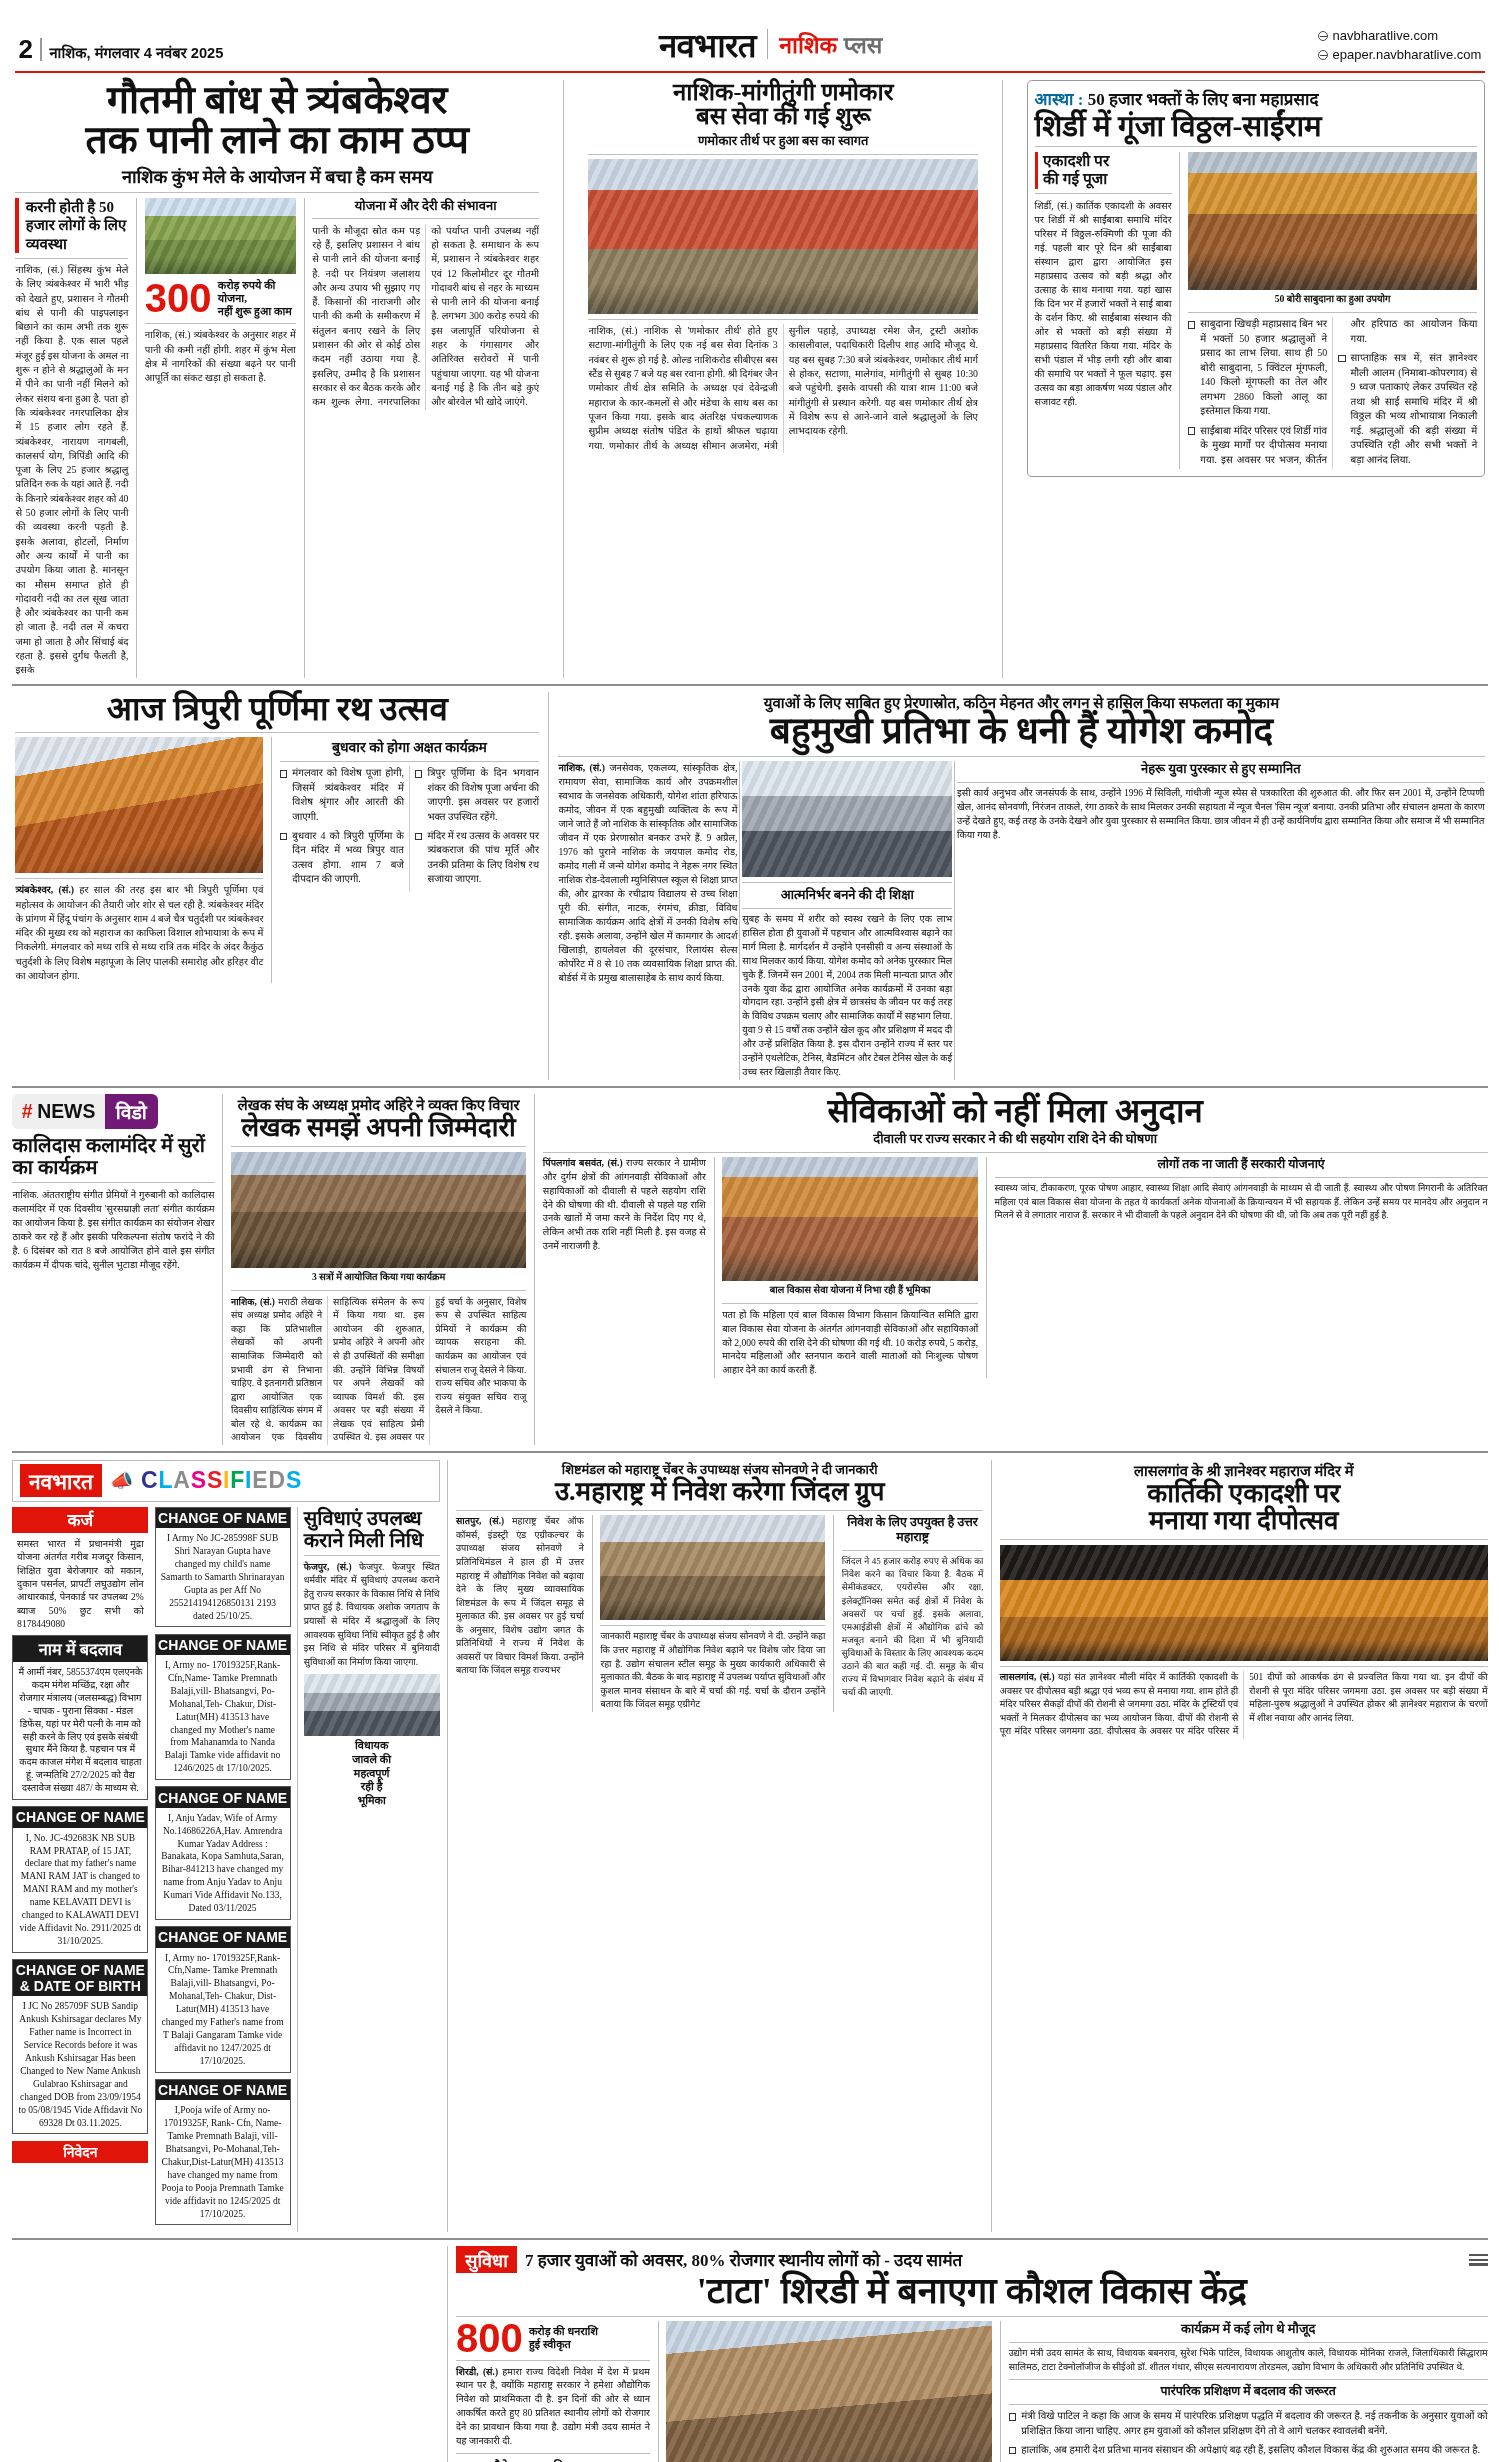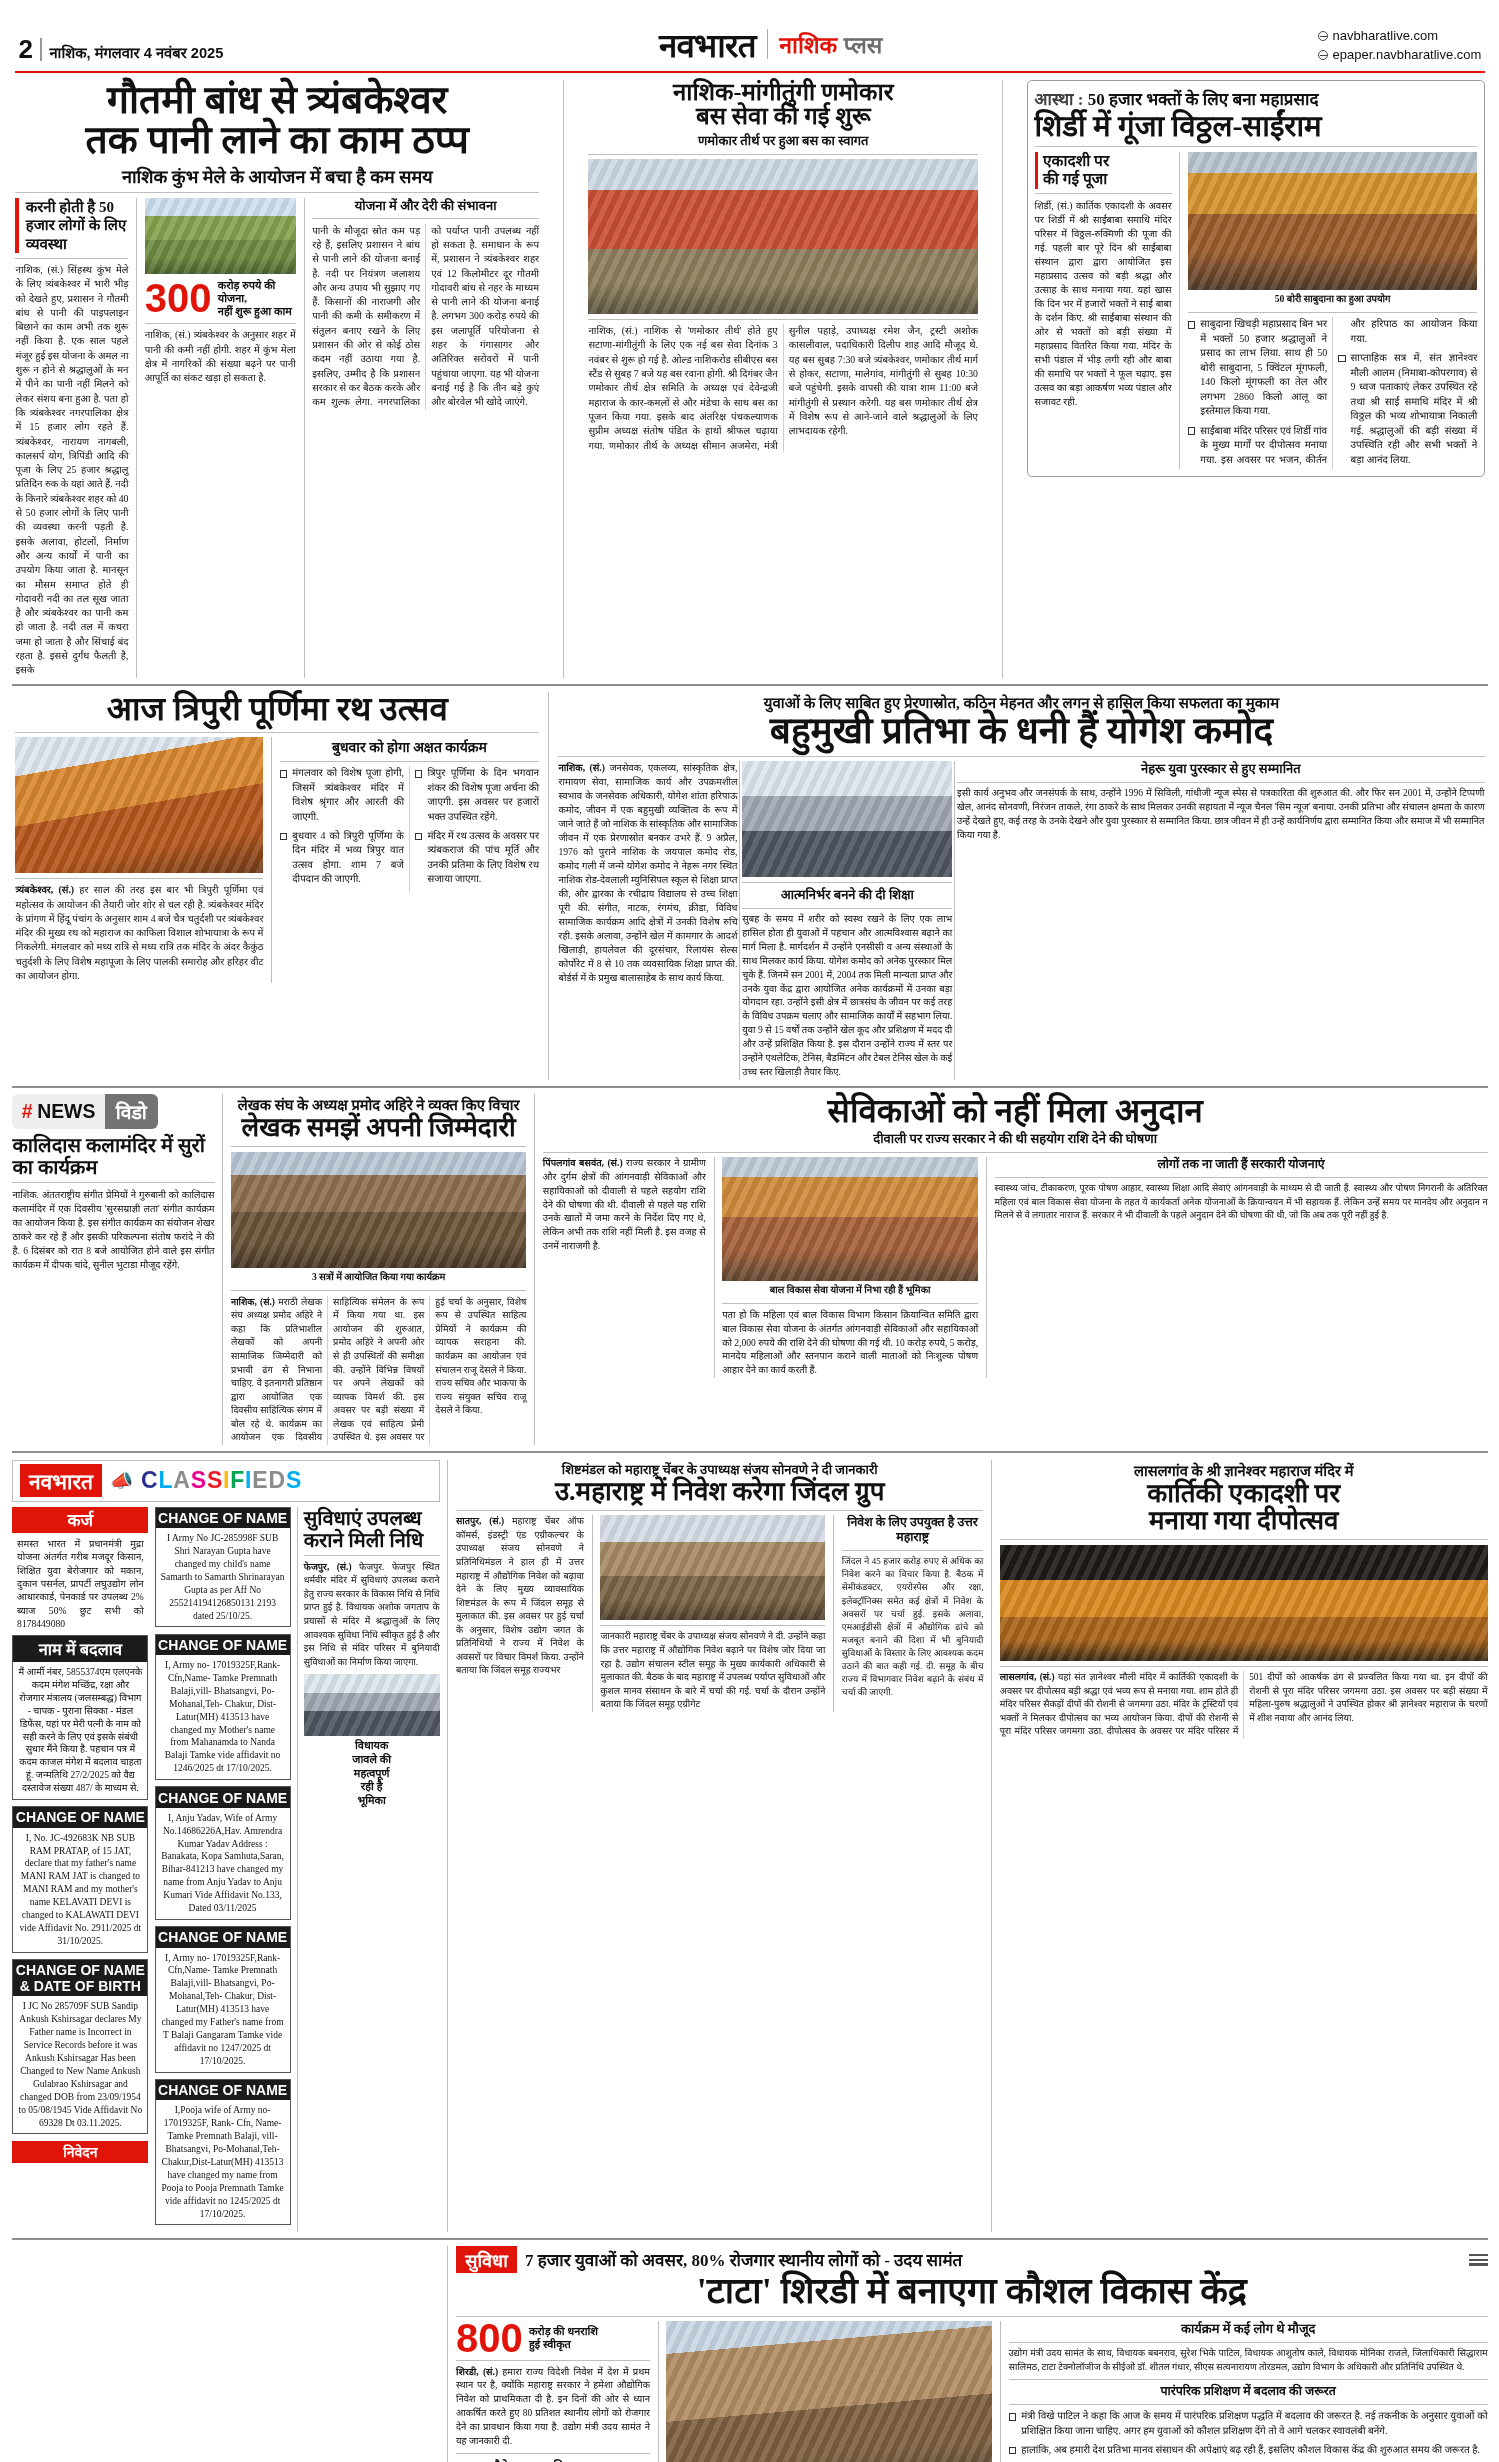--- a/index.html
+++ b/index.html
@@ -64,21 +64,21 @@
   .bullets li { list-style:none; position:relative; padding-left:12.4px; font-size:10px; line-height:1.45; margin-bottom:4.7px; text-align:justify;}
   .bullets li::before { content:""; position:absolute; left:0; top:3.9px; width:5.4px; height:5.4px; border:1.1px solid #333; }
 
   
   .feat-hl { font-size:37px; font-weight:bold; text-align:center; line-height:1.05; }
   .feat-dek { font-size:15px; font-weight:bold; text-align:center; }
 
   .newsvideo { display:inline-flex; align-items:stretch; border-radius:6.2px; overflow:hidden; font-family:"Liberation Sans",sans-serif; }
   .nv-a { background:#efefef; padding:3.9px 9.3px; font-size:19.4px; font-weight:bold; display:flex; align-items:center; gap:4.7px;}
   .nv-hash { color:#e1140a; }
-  .nv-b { background:#737373; color:#fff; padding:3.9px 11px; font-size:19.4px; font-weight:bold; }
+  .nv-b { background:#701a75; color:#fff; padding:3.9px 11px; font-size:19.4px; font-weight:bold; }
 
   
   .cl-head { display:flex; align-items:center; gap:7.8px; background:#fff; border:0.8px solid #bbb; padding:3.9px 6.2px; }
   .cl-nb { background:#e1140a; color:#fff; font-weight:bold; font-size:21px; padding:2.3px 9.3px; font-family:"Liberation Sans",sans-serif;}
   .cl-word { font-family:"Liberation Sans",sans-serif; font-weight:bold; font-size:23px; letter-spacing:0.8px; }
   .cl-word span:nth-child(1){color:#2d3192;} .cl-word span:nth-child(2){color:#00aeef;}
   .cl-word span:nth-child(3){color:#8c8c8c;} .cl-word span:nth-child(4){color:#ec008c;}
   .cl-word span:nth-child(5){color:#ed1c24;} .cl-word span:nth-child(6){color:#fdb913;}
   .cl-word span:nth-child(7){color:#00a651;} .cl-word span:nth-child(8){color:#00aeef;}
   .cl-word span:nth-child(9){color:#8c8c8c;}
@@ -199,21 +199,21 @@
       <div class="photo photo-bus" style="height:155px;"></div>
       <div class="hrule"></div>
       <div class="body-text twocol" style="font-size:9.8px;">नाशिक, (सं.) नाशिक से 'णमोकार तीर्थ' होते हुए सटाणा-मांगीतुंगी के लिए एक नई बस सेवा दिनांक 3 नवंबर से शुरू हो गई है. ओल्ड नाशिकरोड सीबीएस बस स्टैंड से सुबह 7 बजे यह बस रवाना होगी. श्री दिगंबर जैन णमोकार तीर्थ क्षेत्र समिति के अध्यक्ष एवं देवेन्द्रजी महाराज के कार-कमलों से और मंडेचा के साथ बस का पूजन किया गया. इसके बाद अंतरिक्ष पंचकल्याणक सुप्रीम अध्यक्ष संतोष पंडित के हाथों श्रीफल चढ़ाया गया. णमोकार तीर्थ के अध्यक्ष सीमान अजमेरा, मंत्री सुनील पहाड़े, उपाध्यक्ष रमेश जैन, ट्रस्टी अशोक कासलीवाल, पदाधिकारी दिलीप शाह आदि मौजूद थे. यह बस सुबह 7:30 बजे त्र्यंबकेश्वर, णमोकार तीर्थ मार्ग से होकर, सटाणा, मालेगांव, मांगीतुंगी से सुबह 10:30 बजे पहुंचेगी. इसके वापसी की यात्रा शाम 11:00 बजे मांगीतुंगी से प्रस्थान करेगी. यह बस णमोकार तीर्थ क्षेत्र में विशेष रूप से आने-जाने वाले श्रद्धालुओं के लिए लाभदायक रहेगी.</div>
     </div>
 
     <div class="vline"></div>
 
     <div class="colC">
       <div class="boxed">
         <div style="font-size:17px;font-weight:bold;">
-          <span style="color:#404040;margin-top:7px;">आस्था :</span>
+          <span style="color:#0369a1;margin-top:7px;">आस्था :</span>
           <span>50 हजार भक्तों के लिए बना महाप्रसाद</span>
         </div>
         <div class="hl" style="font-size:29.5px;margin-top:1.6px;">शिर्डी में गूंजा विठ्ठल-साईंराम</div>
         <div class="hrule"></div>
 
         <div style="display:flex;gap:7.8px;">
           <div style="width:137px;">
             <div style="border-left:3.9px solid #e1140a;padding-left:5.4px;font-size:15.5px;font-weight:bold;line-height:1.2;">
               <span>एकादशी पर</span><br>
               <span>की गई पूजा</span>

